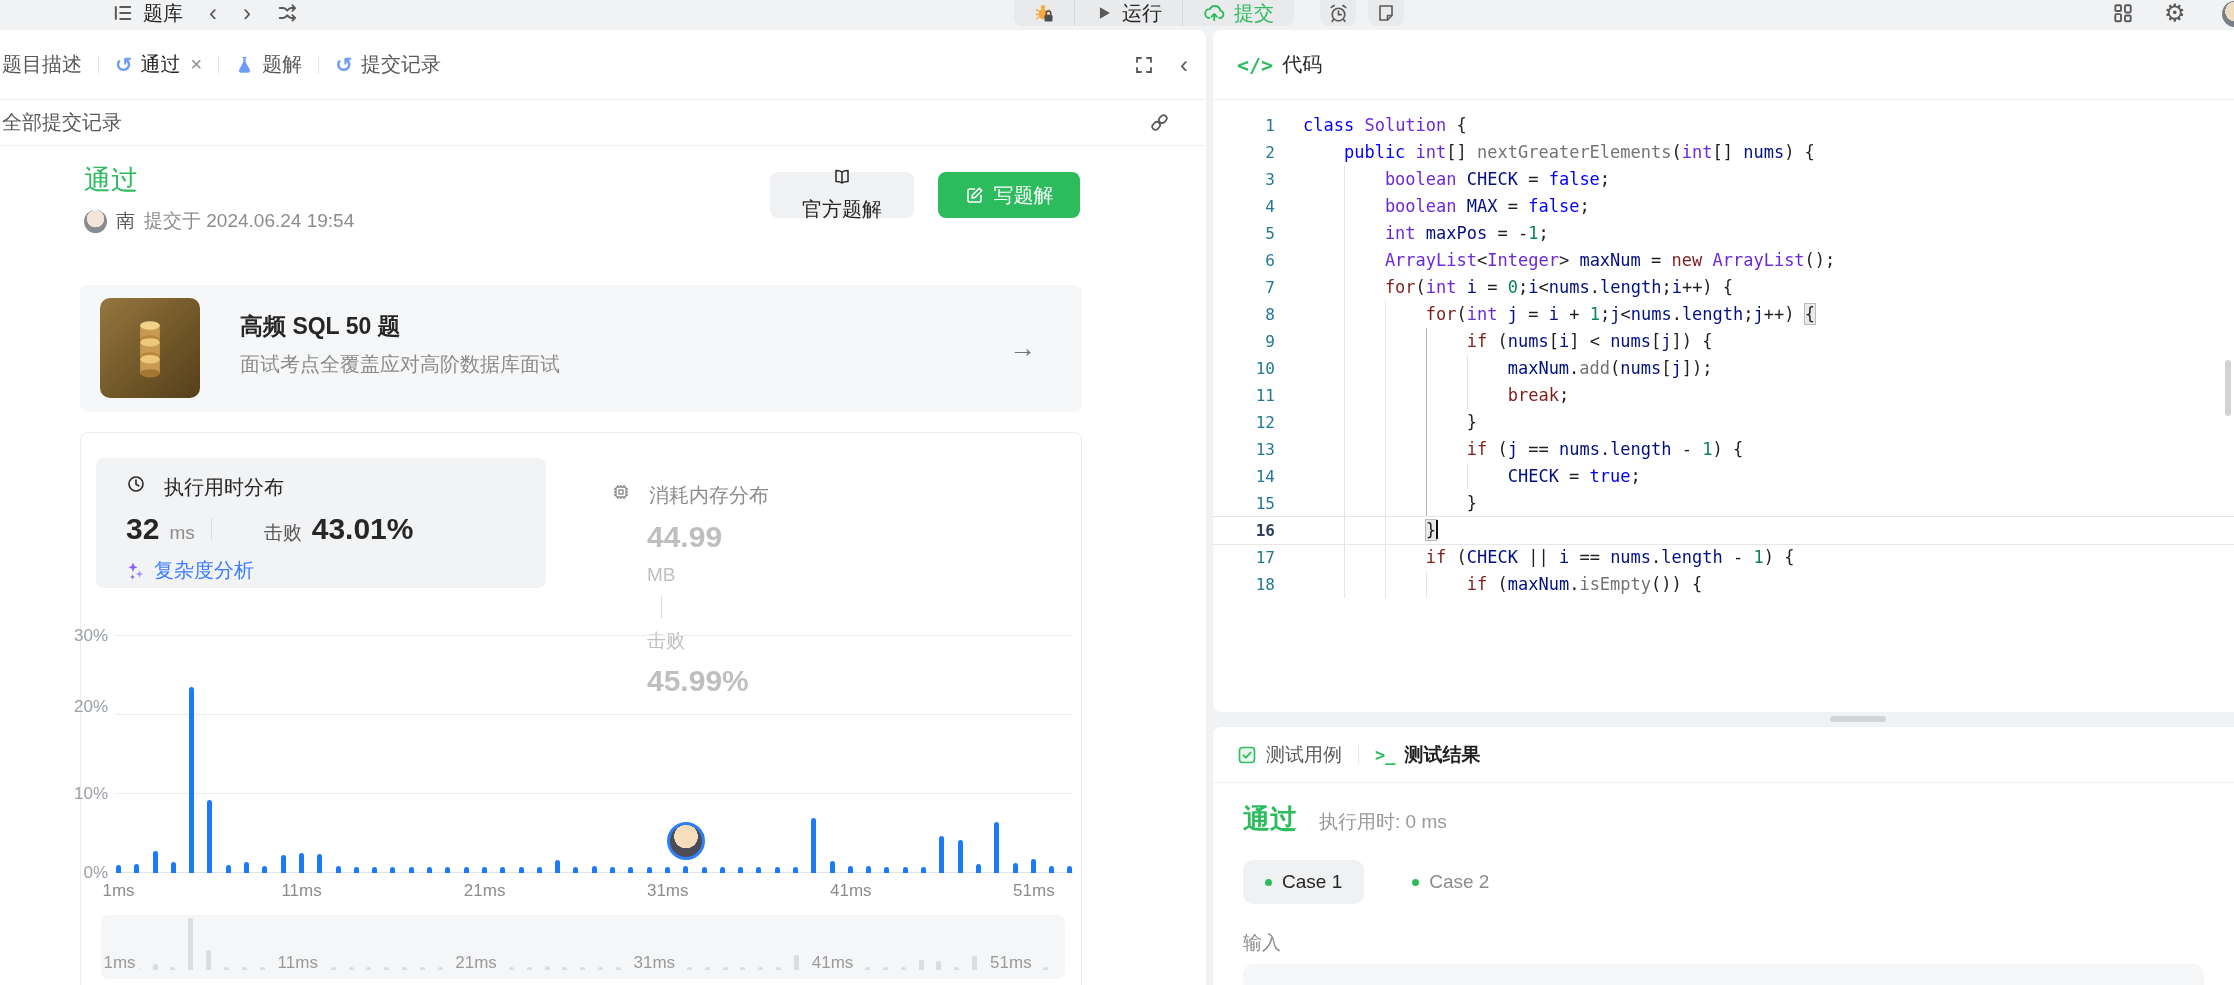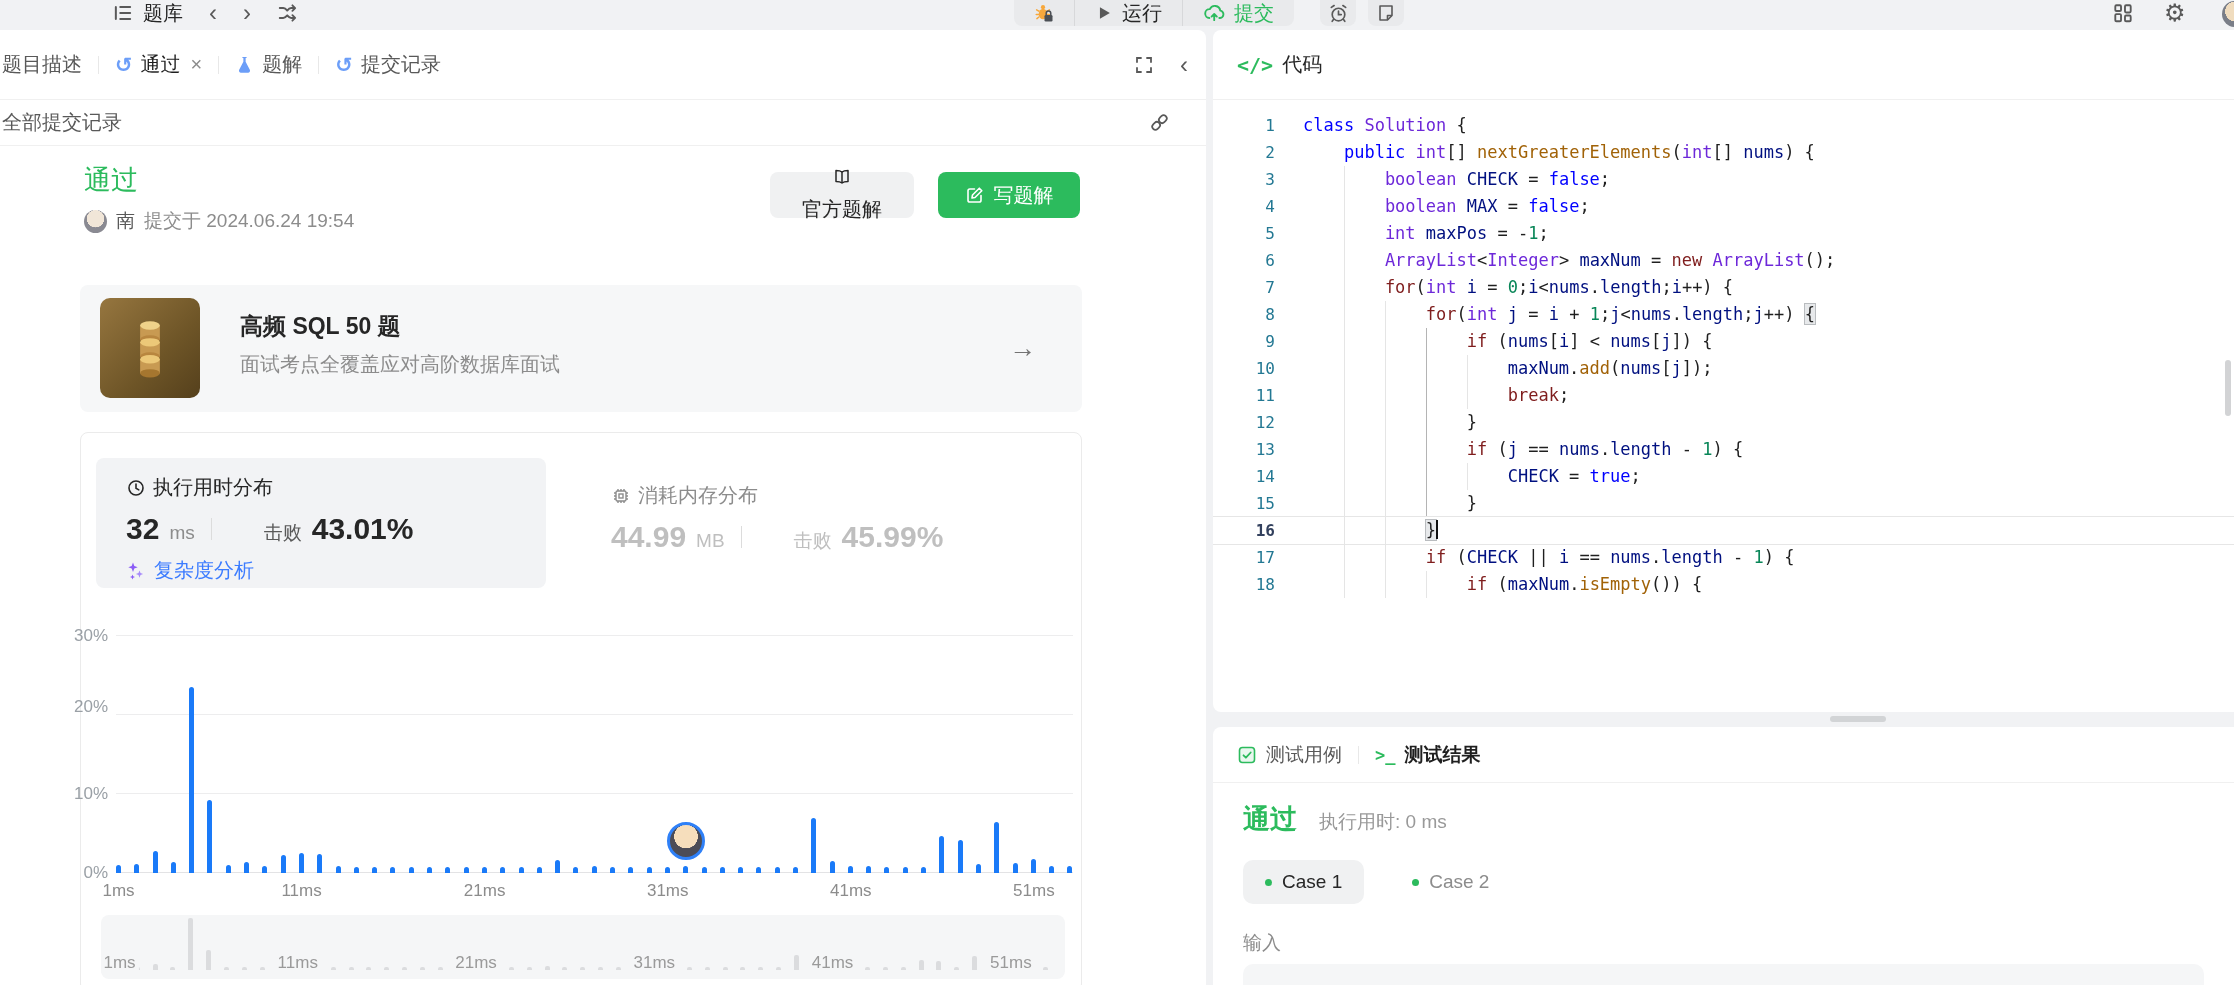--- a/index.html
+++ b/index.html
@@ -54,33 +54,33 @@
 
   .promo { position:absolute; left:80px; top:255px; width:1002px; height:127px; background:#f6f7f8; border-radius:8px; }
   .promo-icon { position:absolute; left:20px; top:13px; width:100px; height:100px; border-radius:10px;
      background:linear-gradient(135deg,#96763f 0%,#6e5527 60%,#55401c 100%); display:flex; align-items:center; justify-content:center; }
   .promo-title { position:absolute; left:160px; top:26px; font-size:23px; font-weight:600; color:#262626; }
   .promo-sub { position:absolute; left:160px; top:66px; font-size:20px; color:#8c8c8c; }
   .promo-arrow { position:absolute; right:46px; top:48px; font-size:27px; color:#737373; }
 
   .stats-card { position:absolute; left:80px; top:402px; width:1002px; height:560px; border:1px solid #ebebeb; border-radius:8px; background:#fff; }
   .tile-runtime { position:absolute; left:15px; top:25px; width:450px; height:130px; background:#f2f3f5; border-radius:8px; }
-  .stat-row1 { position:absolute; left:30px; top:16px; display:flex; align-items:center; gap:7px; }
+  .stat-row1 { position:absolute; left:30px; top:16px; display:flex; align-items:flex-start; gap:18px; }
   .stat-label { font-size:20px; color:#262626; }
   .stat-values { position:absolute; left:30px; top:54px; display:flex; align-items:baseline; gap:10px; }
   .stat-num { font-size:30px; font-weight:600; color:#262626; }
   .stat-unit { font-size:19px; color:#8c8c8c; }
   .stat-sep { width:1px; height:22px; background:#dcdcdc; align-self:center; margin:0 6px; }
   .beats-label { font-size:19px; color:#595959;margin-left:36px; }
   .analyze-row { position:absolute; left:30px; top:99px; display:flex; align-items:center; gap:8px; cursor:pointer; }
   .analyze-label { font-size:20px; color:#3c7cff; }
   .tile-memory { position:absolute; left:515px; top:25px; width:470px; height:130px; }
   .tile-memory .stat-row1 { left:15px; top:24px; }
   .tile-memory .stat-label { color:#8c8c8c; }
-  .tile-memory .stat-values { left:15px; top:62px; }
+  .tile-memory .stat-values { left:15px; top:62px;flex-direction:column; }
   .dim .stat-num, .dim .stat-unit, .dim .beats-label { color:#bfbfbf; }
 
   .chart { position:absolute; left:35px; top:183px; width:957px; height:257px; }
   .grid { position:absolute; left:0; right:0; height:1px; background:#ededee; }
   .grid.base { background:#e3e3e5; }
   .ylab { position:absolute; left:-48px; width:40px; text-align:right; font-size:17px; color:#9aa0a6; }
   #bars { position:absolute; left:0; right:0; top:0; bottom:0; display:flex; align-items:flex-end; justify-content:space-between; }
   .bar { width:5px; background:#1a7af8; border-radius:3px 3px 0 0; }
   #avatar-marker { position:absolute; bottom:13px; width:38px; height:38px; border-radius:50%; border:3px solid #2f80f7;
      background:radial-gradient(circle at 50% 36%, #f6debc 0 45%, #4c4c56 46% 100%); transform:translateX(-50%); }
@@ -103,21 +103,21 @@
   .tool-gap { width:22px; }
   .cc-editor { position:relative; font-family:"DejaVu Sans Mono","Liberation Mono",monospace; padding-top:12px; }
   .cl { display:flex; height:27px; line-height:27px; position:relative; }
   .cl.active { box-shadow:0 1px 0 #e6e6e6, 0 -1px 0 #e6e6e6; }
   .ln { flex:0 0 62px; text-align:right; color:#237893; font-size:16px; }
   .cl.active .ln { color:#33415e; font-weight:bold; }
   .lc { margin-left:28px; white-space:pre; font-size:17px; }
   .ig { display:inline-block; width:4ch; height:27px; vertical-align:top; }
   .ig.g { border-left:1px solid #e5e5e5; }
   .ig.ga { border-left:1px solid #b4b4b4; }
-  .tk-kw{color:#0000ff}.tk-ctl{color:#7f1d1d}.tk-ty{color:#6d28d9}.tk-fn{color:#a16207}
+  .tk-kw{color:#0000ff}.tk-ctl{color:#7f1d1d}.tk-ty{color:#6d28d9}.tk-fn{color:#737373}
   .tk-var{color:#001080}.tk-num{color:#098658}.tk-pl{color:#1f1f1f}
   .tk-brk{color:#1f1f1f;background:#e7e9eb;box-shadow:0 0 0 1px #b9bcbf}
   .caret{display:inline-block;width:2px;height:19px;background:#111;vertical-align:-3px}
   .cc-status { position:absolute; left:0; right:0; bottom:0; height:36px; line-height:36px; padding-left:24px; font-size:18px; color:#a6a6a6; }
   #code-vscroll { position:absolute; right:3px; top:330px; width:6px; height:56px; border-radius:3px; background:#d2d3d5; }
 
   #drag-pill { position:absolute; left:1830px; top:716px; width:56px; height:6px; border-radius:3px; background:#d2d4d6; cursor:row-resize; }
 
   
   #console-card { left:1213px; top:727px; width:1021px; height:258px; border-radius:8px 0 0 0; overflow:hidden; }

